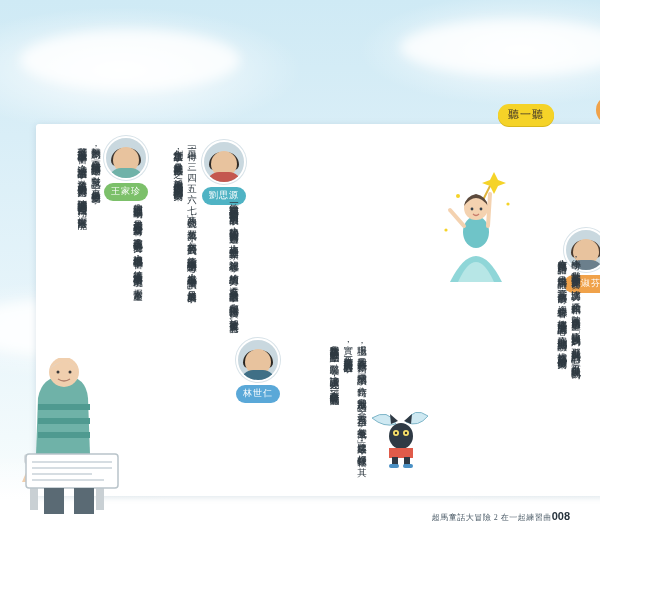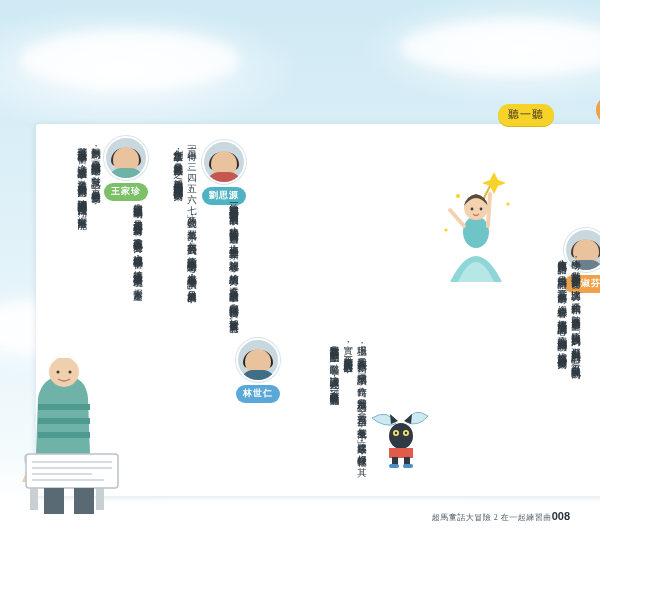--- a/index.html
+++ b/index.html
@@ -180,21 +180,20 @@
   .nameplate {
     margin-top: 3px;
     display: inline-block;
     background: #5bbcd0;
     color: #ffffff;
     font-family: "Liberation Serif", serif;
     font-size: 9px;
     letter-spacing: 1px;
     border-radius: 9px;
     padding: 2px 7px 3px;
-    font-weight: bold;
   }
   .nameplate.green { background: #7cc06a; }
   .nameplate.teal  { background: #4fb3c4; }
   .nameplate.blue  { background: #5aa8d8; text-align: right; }
   .nameplate.orange{ background: #f0a24a; }
 
   
   .fairy {
     position: absolute;
     left: 428px;

